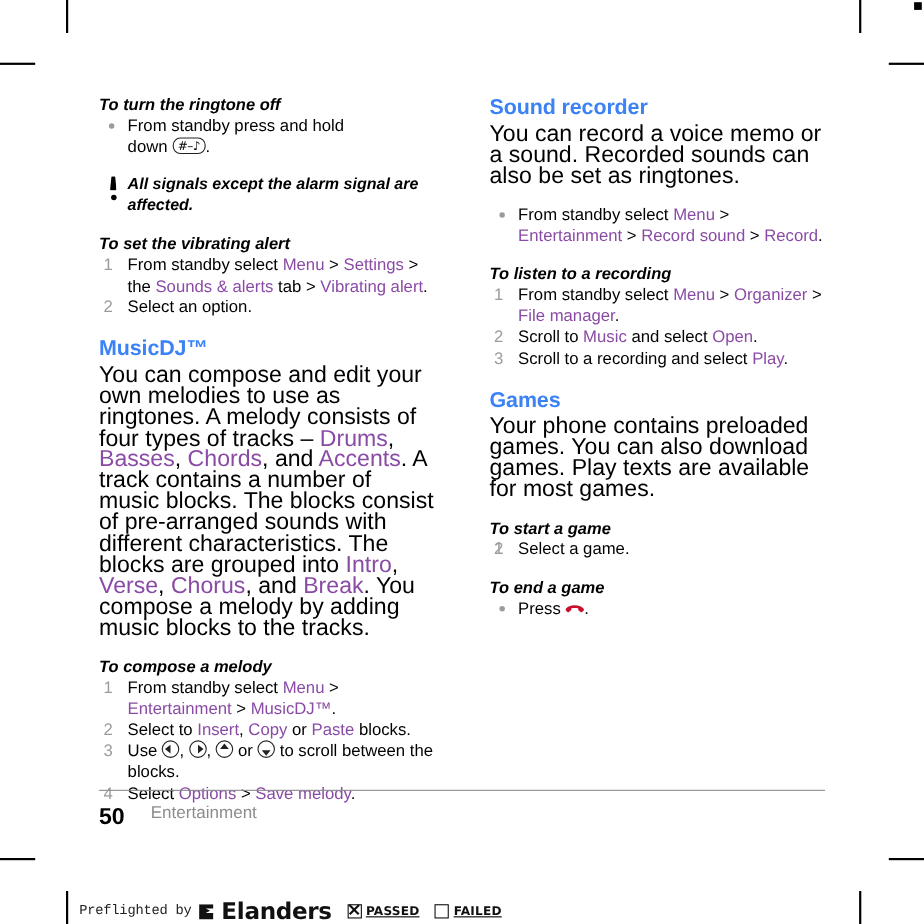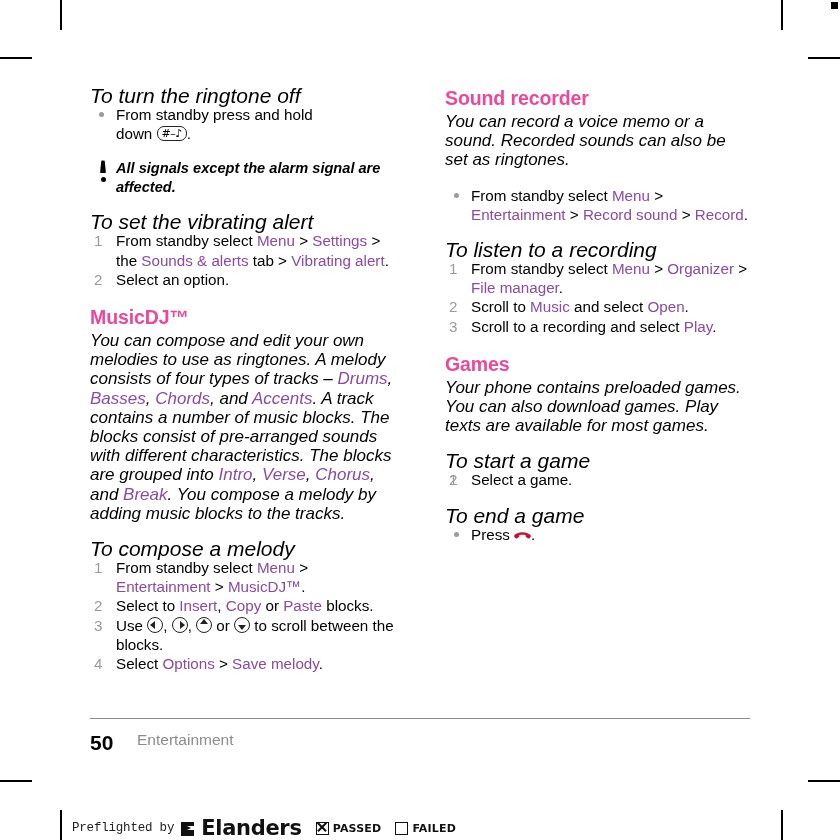--- a/index.html
+++ b/index.html
@@ -23,39 +23,38 @@
   .m-br-v{left:781px;top:810px;width:2px;height:30px;}
   .reg-square{position:absolute;left:831px;top:2px;width:7px;height:7px;background:#000;}
 
   
   .page{position:absolute;left:0;top:0;width:840px;height:780px;}
   .col{position:absolute;top:86px;width:305px;}
   .col-left{left:90px;}
   .col-right{left:445px;}
 
   h2.section{
-    color:#ec4899;
+    color:#3b82f6;
     font-size:19.5px;
     font-weight:bold;
     margin:0 0 2px 0;
     letter-spacing:-0.1px;
     line-height:24px;
   }
   h3.proc{
-    font-size:21px;
-    font-weight:normal;
+    font-size:15px;
+    font-weight:bold;
     font-style:italic;
     margin:0;
     line-height:19px;
   }
   p.body{
-    font-size:17px;
+    font-size:21px;
     line-height:19.2px;
     margin:0;
-    font-style:italic;
   }
   .lnk{color:#8a4ba5;}
 
   
   ol.steps,ul.bullets{list-style:none;margin:0;padding:0;}
   ol.steps li,ul.bullets li{
     position:relative;
     padding-left:26px;
     font-size:15.2px;
     line-height:19.2px;
@@ -126,21 +125,21 @@
   .folio-title{position:absolute;left:137px;top:731px;font-size:15.5px;color:#8c8c8c;}
 
   .preflight{
     position:absolute;left:72px;top:816px;
     display:flex;align-items:center;gap:7px;
     font-family:"DejaVu Sans", sans-serif;
   }
   .pf-label{font-size:12.5px;color:#222;letter-spacing:-0.2px;font-family:Liberation Mono, monospace;}
   .pf-logo{display:inline-block;width:13px;height:14px;position:relative;}
   .pf-brand{font-size:21px;font-weight:bold;color:#111;letter-spacing:-0.3px;}
-  .pf-state{display:inline-flex;align-items:center;gap:4px;margin-left:7px;}
+  .pf-state{display:inline-flex;align-items:center;gap:4px;margin-left:7px;text-decoration:underline;}
   .pf-box{width:11px;height:11px;border:1.6px solid #111;display:inline-block;position:relative;}
   .pf-box.checked::before,.pf-box.checked::after{
     content:"";position:absolute;left:-1px;top:3.5px;width:12px;height:1.6px;background:#111;
   }
   .pf-box.checked::before{transform:rotate(45deg);}
   .pf-box.checked::after{transform:rotate(-45deg);}
   .pf-state span{font-size:11px;font-weight:bold;letter-spacing:0.2px;color:#111;}
 </style>
 </head>
 <body>

